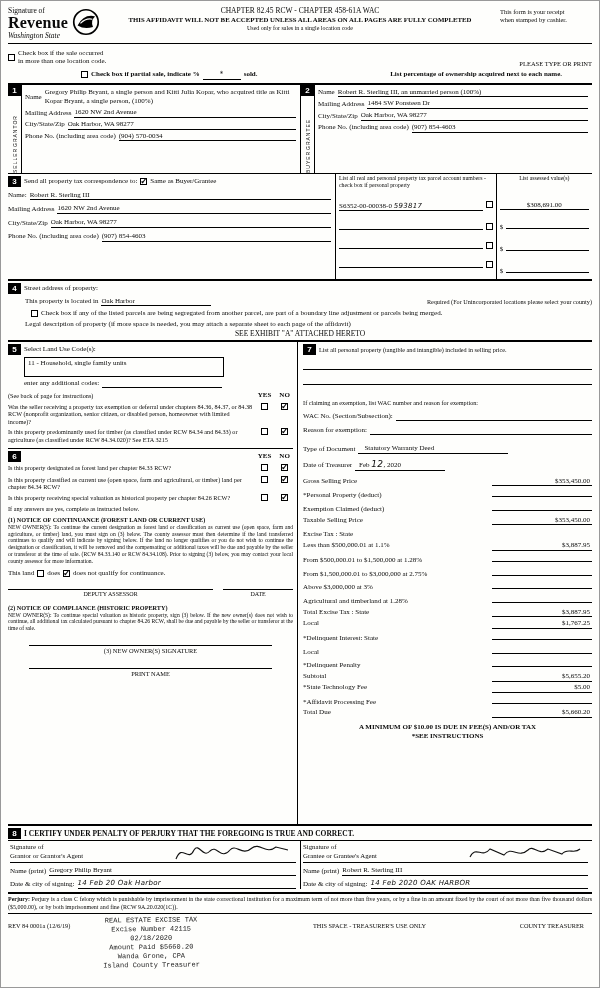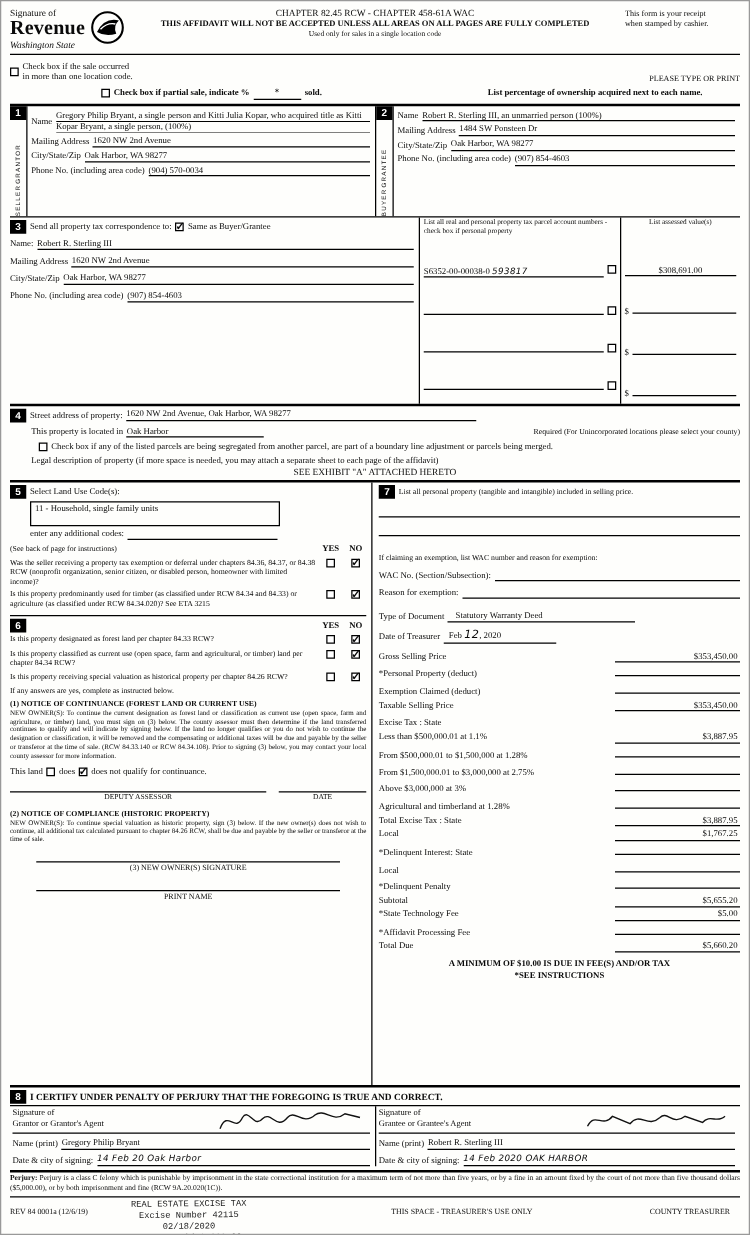--- a/index.html
+++ b/index.html
@@ -48,21 +48,21 @@
 .frow{display:flex;align-items:center;gap:3px;margin-top:2px}
 .lab{white-space:nowrap}
 .val{flex:1 1 auto;border-bottom:1px solid #000;min-height:9px}
 .mline{flex:1;background-image:repeating-linear-gradient(to bottom,transparent 0,transparent 8.6px,#000 8.6px,#000 9.3px);line-height:9.3px}
 
 .sec3{display:flex;border-bottom:2px solid #000;min-height:86px}
 .s3left{flex:0 0 56%;padding:2px 4px 3px 0}
 .s3mid{flex:0 0 27.5%;border-left:1px solid #000;padding:1px 3px 3px}
 .s3right{flex:1;border-left:1px solid #000;padding:1px 3px 3px}
 .s3hdr{font-size:5.8px;line-height:1.2;min-height:16px}
-.prow{display:flex;align-items:baseline;gap:3px;margin-top:21px}
+.prow{display:flex;align-items:baseline;gap:3px;margin-top:10px}
 
 .sec4{border-bottom:2px solid #000;padding:2px 0 2px}
 
 .maincols{display:flex;border-bottom:2px solid #000;height:484px}
 .leftcol{flex:0 0 49.5%;padding:2px 4px 0 0}
 .rightcol{flex:1;border-left:1px solid #000;padding:2px 0 0 5px;display:flex;flex-direction:column}
 .lubox{border:1px solid #000;margin:2px 0 2px 16px;width:200px;height:20px;padding:1px 3px}
 .yn{flex:0 0 17px;text-align:center}
 .q{margin-top:2.5px;align-items:flex-start}
 .qt{flex:1}
@@ -265,21 +265,20 @@
         <span>$</span>
         <span class="fill grow"></span>
       </div>
     </div>
   </div>
 
   <div class="sec4">
     <div class="row">
       <span class="badge">4</span>
       <span>Street address of property:</span>
-      <span class="fill" style="width:280px">1620 NW 2nd Avenue, Oak Harbor, WA 98277</span>
       <span class="grow"></span>
     </div>
     <div class="row" style="margin-top:3px">
       <span style="width:14px"></span>
       <span>This property is located in</span>
       <span class="fill" style="width:110px">Oak Harbor</span>
       <span class="grow"></span>
       <span class="sm">Required (For Unincorporated locations please select your county)</span>
     </div>
     <div class="row" style="margin-top:3px">

